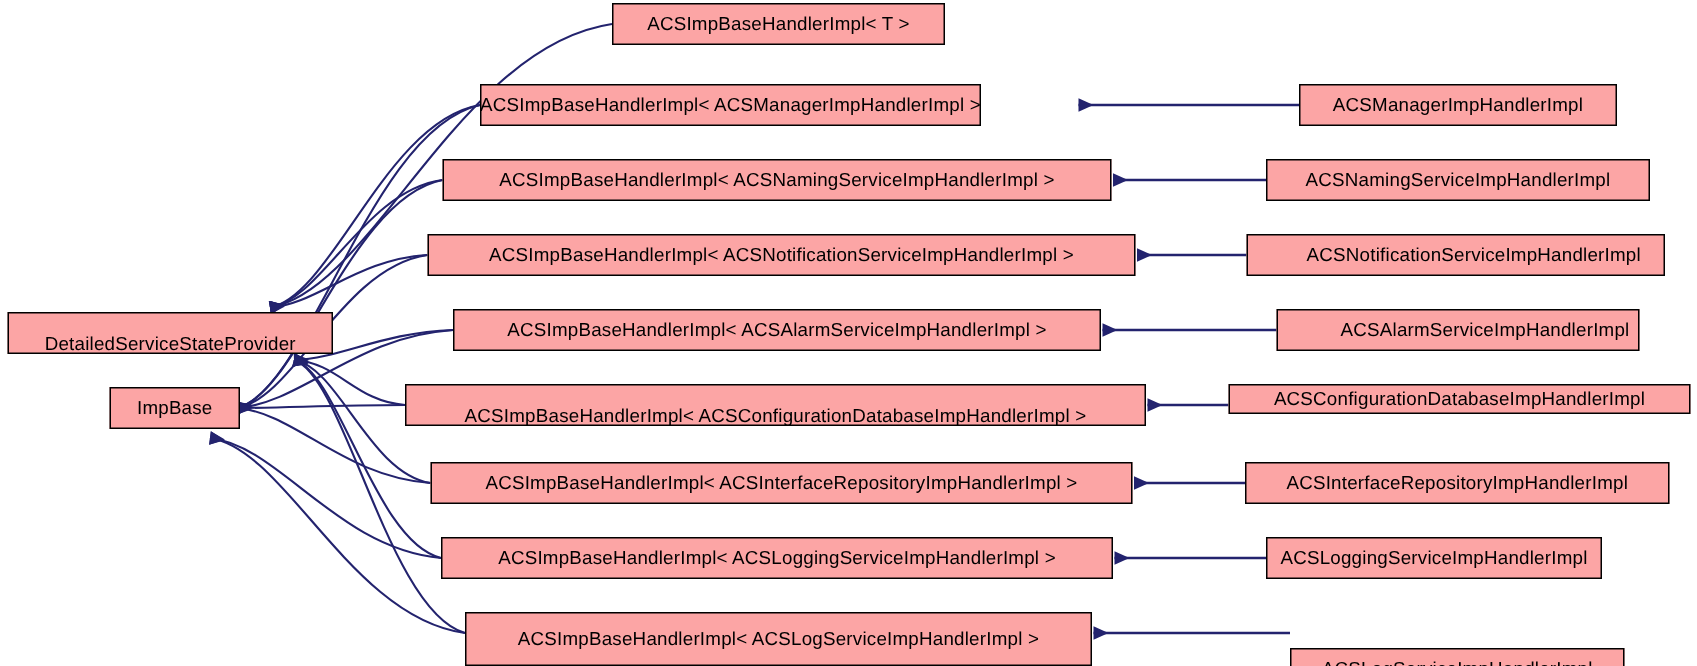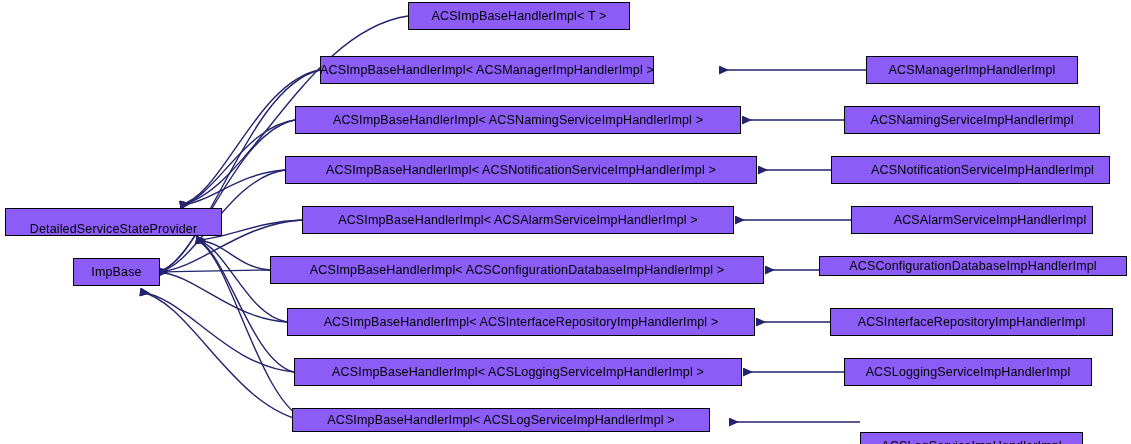--- a/index.html
+++ b/index.html
@@ -23,21 +23,21 @@
     left: 0;
     top: 0;
     width: 1131px;
     height: 444px;
     pointer-events: none;
   }
   .node {
     position: absolute;
     box-sizing: border-box;
     border: 1px solid #000000;
-    background: #8b5cf6;
+    background: #fca5a5;
     color: #000000;
     font-size: 12.5px;
     line-height: 1;
     letter-spacing: 0.15px;
     display: flex;
     align-items: center;
     justify-content: center;
     white-space: nowrap;
     text-align: center;
     cursor: pointer;
@@ -105,51 +105,51 @@
       </div>
       <div class="node" style="left: 295px; top: 106px; width: 446px; height: 28px;">
         <span>ACSImpBaseHandlerImpl&lt; ACSNamingServiceImpHandlerImpl &gt;</span>
       </div>
       <div class="node" style="left: 285px; top: 156px; width: 472px; height: 28px;">
         <span>ACSImpBaseHandlerImpl&lt; ACSNotificationServiceImpHandlerImpl &gt;</span>
       </div>
       <div class="node" style="left: 302px; top: 206px; width: 432px; height: 28px;">
         <span>ACSImpBaseHandlerImpl&lt; ACSAlarmServiceImpHandlerImpl &gt;</span>
       </div>
-      <div class="node" style="left: 270px; top: 256px; width: 494px; height: 28px;">
+      <div class="node" style="left: 270px; top: 256px; width: 494px; height: 28px; align-items: flex-end;">
         <span>ACSImpBaseHandlerImpl&lt; ACSConfigurationDatabaseImpHandlerImpl &gt;</span>
       </div>
       <div class="node" style="left: 287px; top: 308px; width: 468px; height: 28px;">
         <span>ACSImpBaseHandlerImpl&lt; ACSInterfaceRepositoryImpHandlerImpl &gt;</span>
       </div>
       <div class="node" style="left: 294px; top: 358px; width: 448px; height: 28px; align-items: center;">
         <span>ACSImpBaseHandlerImpl&lt; ACSLoggingServiceImpHandlerImpl &gt;</span>
       </div>
-      <div class="node" style="left: 292px; top: 408px; width: 418px; height: 24px;">
+      <div class="node" style="left: 310px; top: 408px; width: 418px; height: 36px;">
         <span>ACSImpBaseHandlerImpl&lt; ACSLogServiceImpHandlerImpl &gt;</span>
       </div>
       <div class="node" style="left: 866px; top: 56px; width: 212px; height: 28px;">
         <span>ACSManagerImpHandlerImpl</span>
       </div>
       <div class="node" style="left: 844px; top: 106px; width: 256px; height: 28px;">
         <span>ACSNamingServiceImpHandlerImpl</span>
       </div>
       <div class="node" style="left: 831px; top: 156px; width: 279px; height: 28px; padding-left: 24px;">
         <span>ACSNotificationServiceImpHandlerImpl</span>
       </div>
       <div class="node" style="left: 851px; top: 206px; width: 242px; height: 28px; padding-left: 36px;">
         <span>ACSAlarmServiceImpHandlerImpl</span>
       </div>
       <div class="node" style="left: 819px; top: 256px; width: 308px; height: 20px;">
         <span>ACSConfigurationDatabaseImpHandlerImpl</span>
       </div>
       <div class="node" style="left: 830px; top: 308px; width: 283px; height: 28px;">
         <span>ACSInterfaceRepositoryImpHandlerImpl</span>
       </div>
-      <div class="node" style="left: 844px; top: 358px; width: 248px; height: 28px;">
+      <div class="node" style="left: 844px; top: 358px; width: 224px; height: 28px;">
         <span>ACSLoggingServiceImpHandlerImpl</span>
       </div>
       <div class="node" style="left: 860px; top: 408px; width: 223px; height: 28px; margin-top: 24px;">
         <span>ACSLogServiceImpHandlerImpl</span>
       </div>
     </div>
 
 </div>
 
 </body></html>

